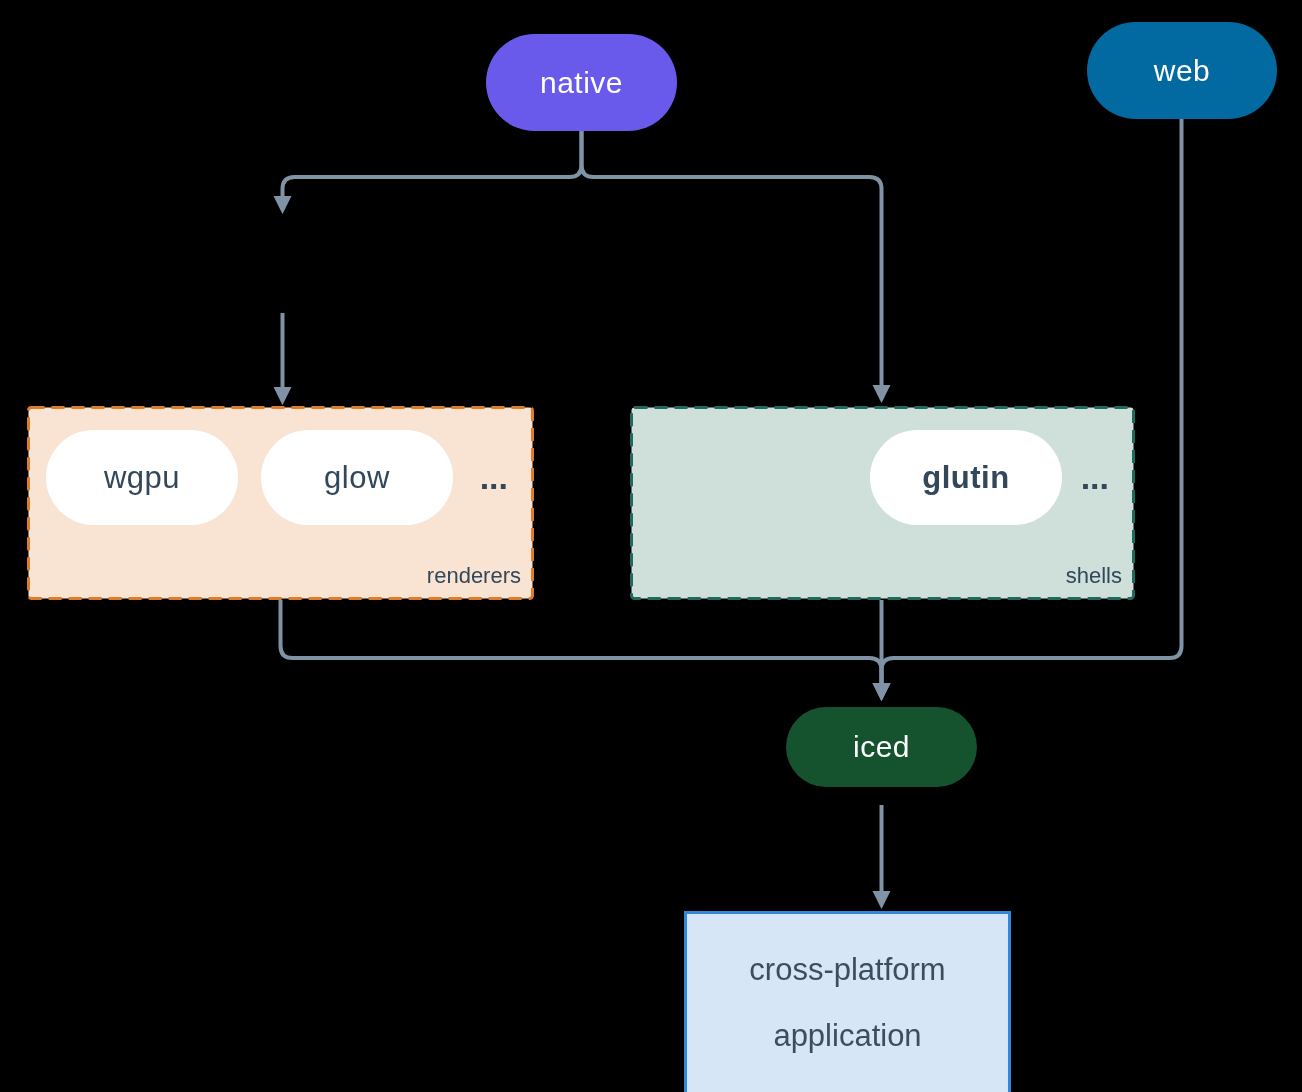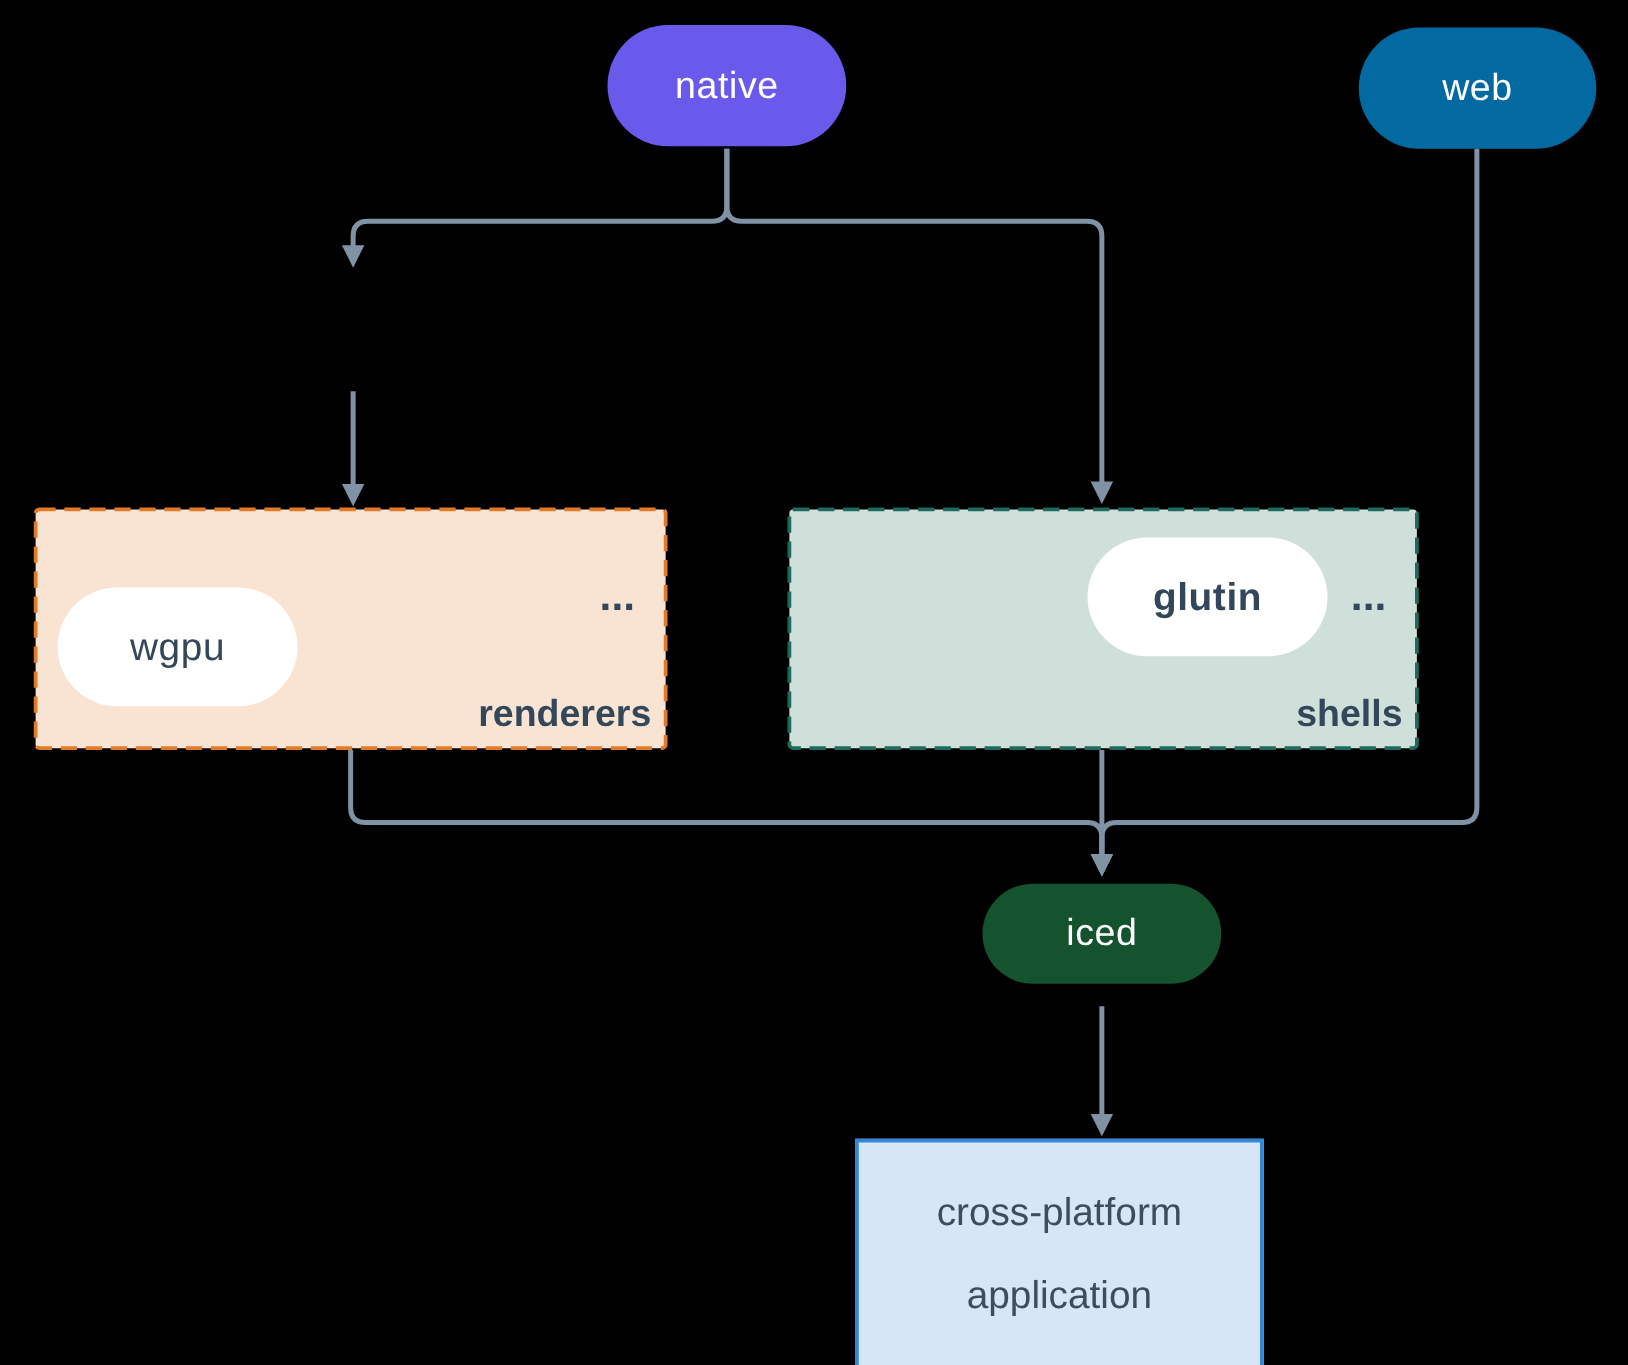--- a/index.html
+++ b/index.html
@@ -27,54 +27,53 @@
     border-radius: 999px;
     display: flex;
     align-items: center;
     justify-content: center;
     font-size: 30px;
     letter-spacing: 0.5px;
   }
   .pill.colored { color: #ffffff; }
   .pill.white   { background: #ffffff; color: #33475a; font-size: 31px; }
 
-  #node-native   { left: 486px;  top: 20px;  width: 191px; height: 97px; background: #6a5aec; text-align: center; }
+  #node-native   { left: 486px;  top: 34px;  width: 191px; height: 97px; background: #6a5aec; text-align: center; }
   #node-web      { left: 1087px; top: 22px;  width: 190px; height: 97px; background: #0369a1; }
   #node-graphics { left: 187px;  top: 215px; width: 191px; height: 98px; background: #e6883c; }
   #node-iced     { left: 786px;  top: 707px; width: 191px; height: 80px; background: #14532d; }
 
   .group {
     position: absolute;
     width: 507px;
     height: 194px;
   }
   #group-renderers { left: 27px;  top: 406px; }
   #group-shells    { left: 630px; top: 406px; width: 505px; }
 
   .group .pill.white { top: 24px; width: 192px; height: 95px; }
-  #pill-wgpu   { left: 19px; margin-top: 40px;  }
+  #pill-wgpu   { left: 19px;  }
   #pill-glow   { left: 234px; }
   #pill-winit  { left: 21px;  }
   #pill-glutin { left: 240px; font-weight: bold; }
 
   .group .ellipsis {
     position: absolute;
     right: 26px;
     top: 52px;
     font-size: 34px;
     font-weight: bold;
     color: #33475a;
   }
   .group .group-label {
     position: absolute;
     right: 13px;
     bottom: 11px;
-    font-size: 30px;
+    font-size: 22px;
     color: #33475a;
-    font-weight: bold;
   }
 
   #app-box {
     position: absolute;
     left: 684px;
     top: 911px;
     width: 327px;
     height: 184px;
     box-sizing: border-box;
     background: #d6e6f7;
@@ -122,20 +121,23 @@
 
   <div class="pill colored" id="node-web">
     <span>web</span>
   </div>
 
 
   <div class="group" id="group-renderers">
     <div class="pill white" id="pill-wgpu">
       <span>wgpu</span>
     </div>
+    <div class="pill white" id="pill-glow">
+      <span>glow</span>
+    </div>
     <span class="ellipsis">...</span>
     <span class="group-label">renderers</span>
   </div>
 
   <div class="group" id="group-shells">
     <div class="pill white" id="pill-glutin">
       <span>glutin</span>
     </div>
     <span class="ellipsis">...</span>
     <span class="group-label">shells</span>

